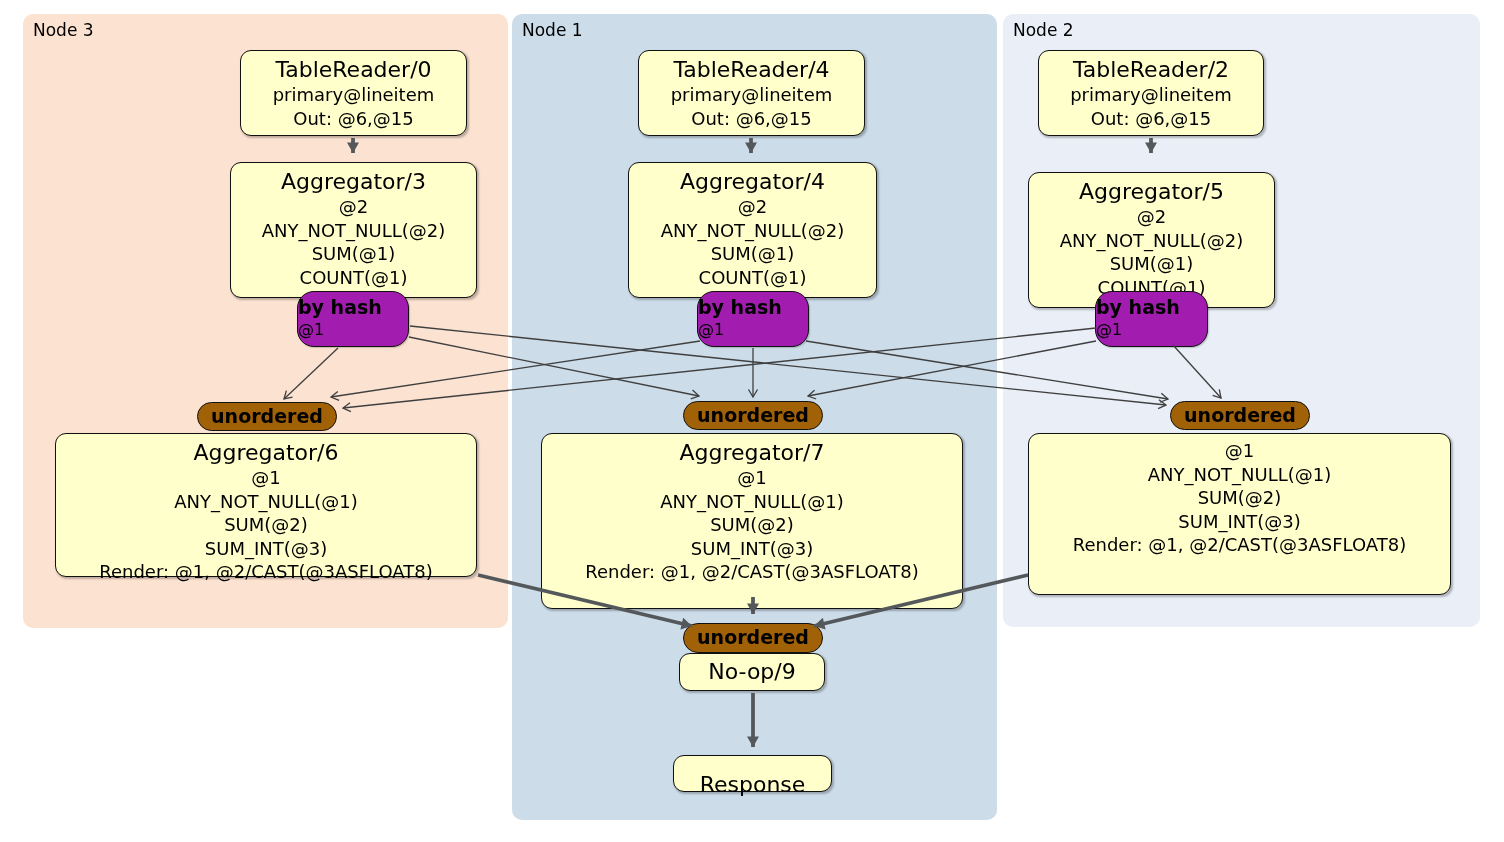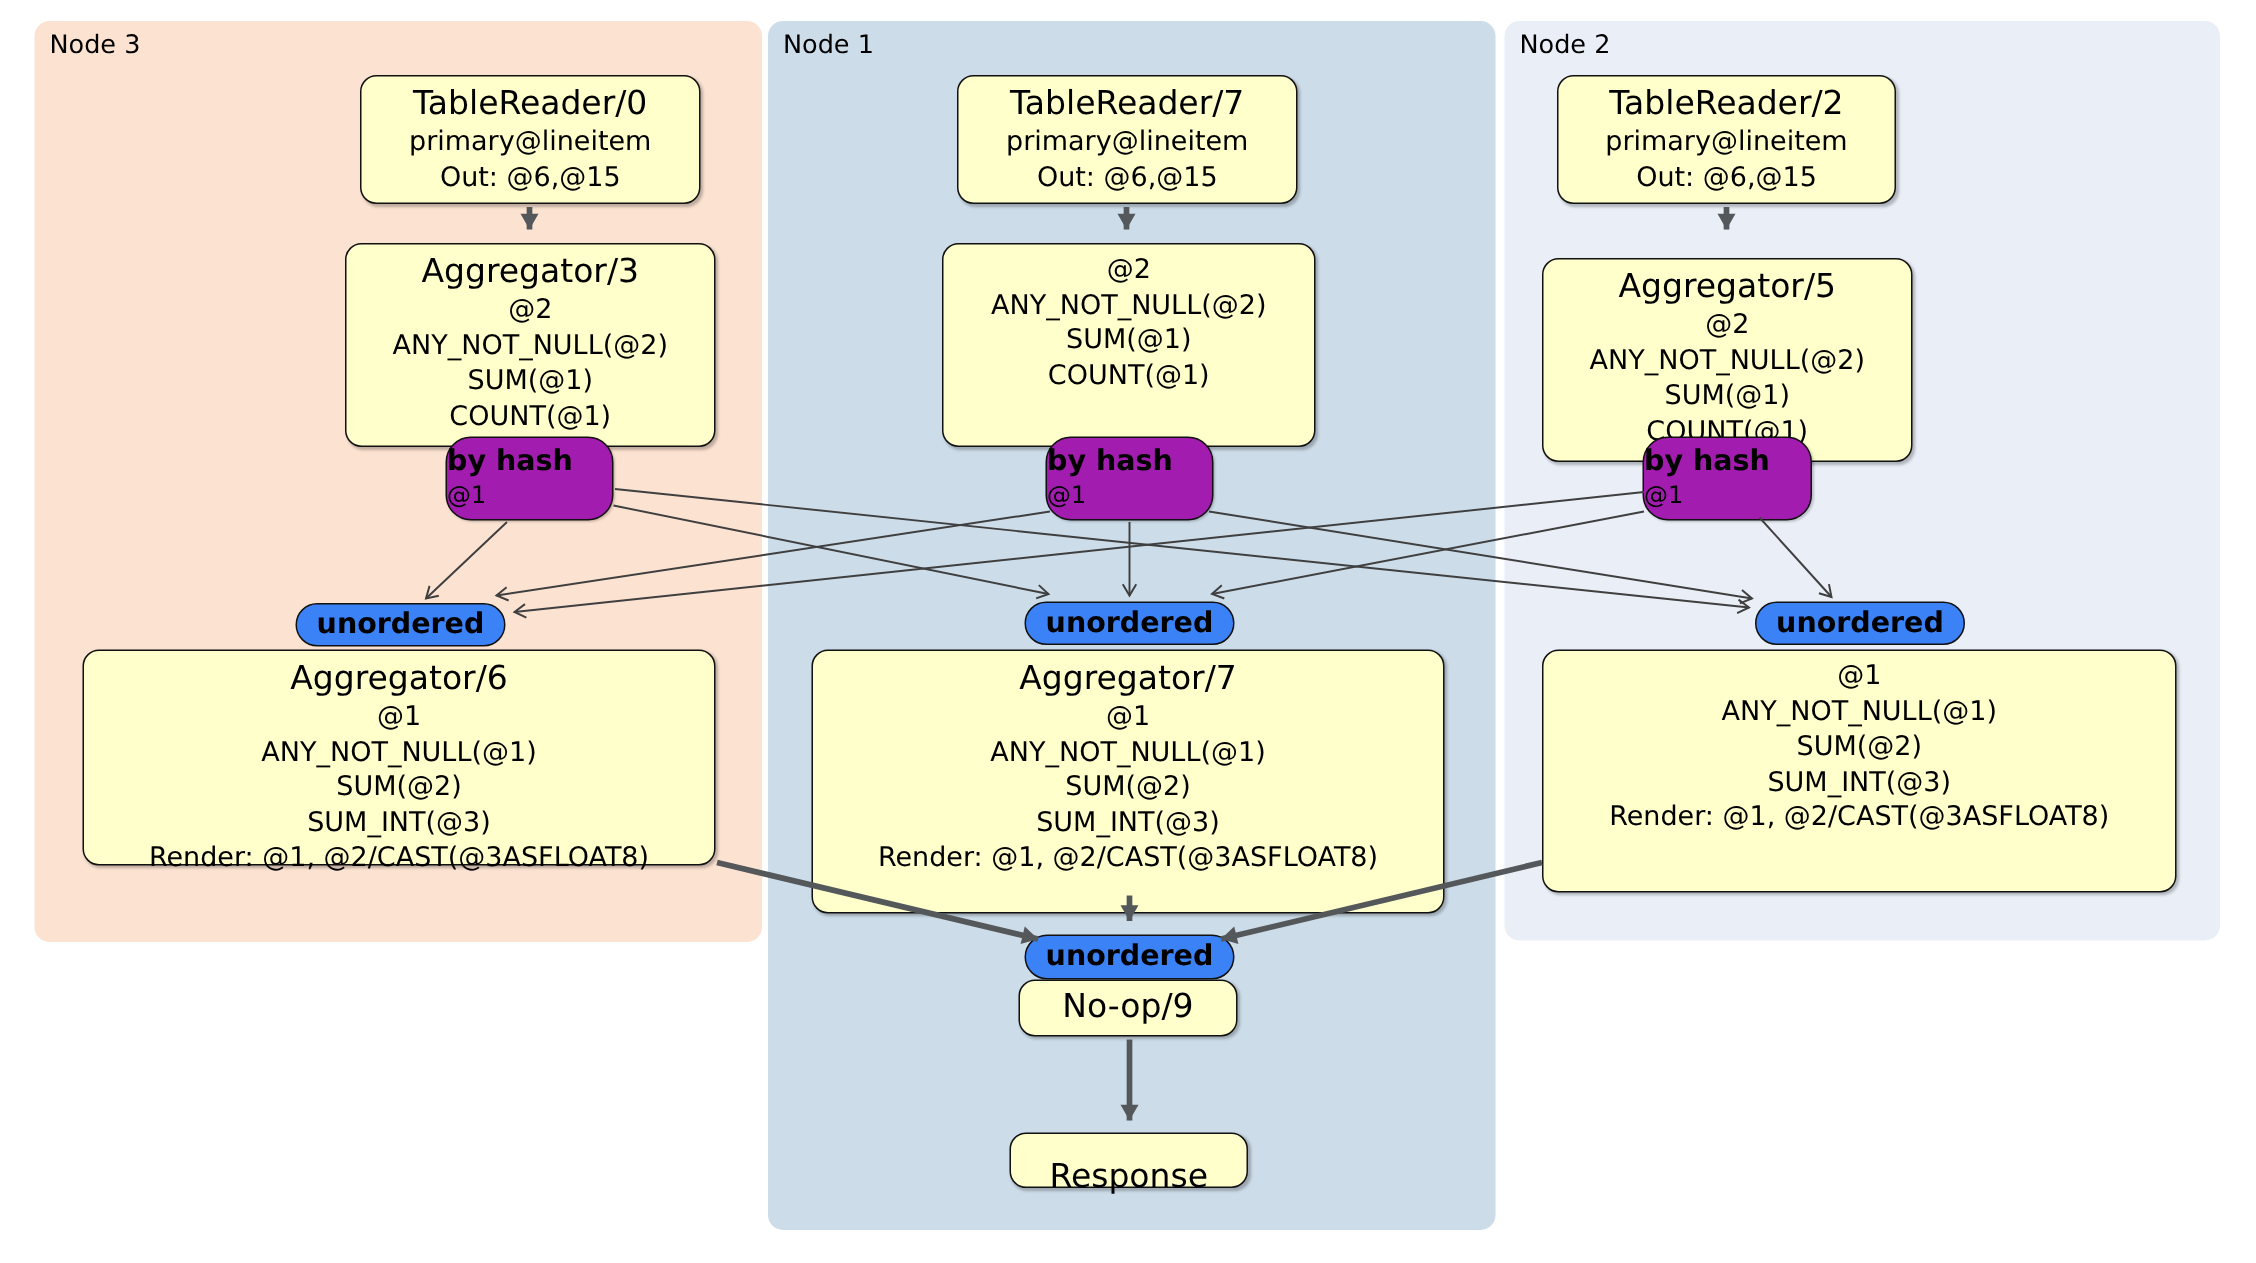--- a/index.html
+++ b/index.html
@@ -46,21 +46,21 @@
     box-shadow: 1px 1px 1.5px rgba(0,0,0,0.2);
   }
   .router-title { font-weight: bold; font-size: 19px; line-height: 25px; }
   .router-sub   { font-size: 16px; line-height: 19px; }
   #router-n3 { left: 297px;  top: 291px; width: 112px; height: 56px; }
   #router-n1 { left: 697px;  top: 291px; width: 112px; height: 56px; }
   #router-n2 { left: 1095px; top: 291px; width: 113px; height: 56px; }
 
   .sync {
     position: absolute; box-sizing: border-box;
-    background: #3b82f6; border: 1.6px solid #111; border-radius: 15px;
+    background: #a16207; border: 1.6px solid #111; border-radius: 15px;
     text-align: center; font-weight: bold; font-size: 19px; z-index: 3;
   }
   #sync-n3     { left: 197px;  top: 402px; width: 140px; height: 29px; line-height: 26px; }
   #sync-n1     { left: 683px;  top: 401px; width: 140px; height: 29px; line-height: 26px; }
   #sync-n2     { left: 1170px; top: 401px; width: 140px; height: 29px; line-height: 26px; }
   #sync-final  { left: 683px;  top: 623px; width: 140px; height: 30px; line-height: 27px; z-index: 3; }
 
   #edges { position: absolute; left: 0; top: 0; width: 1504px; height: 842px; z-index: 4; pointer-events: none; }
   .edge-thin  { stroke: #3f3f3f; stroke-width: 1.3px; fill: none; }
   .edge-thick { stroke: #54585b; stroke-width: 3.8px; fill: none; }
@@ -81,21 +81,21 @@
   </div>
 
   <div class="proc" id="proc-tr0">
     <div class="proc-title">TableReader/0</div>
     <div>
         <div class="box-line">primary@lineitem</div>
         <div class="box-line">Out: @6,@15</div>
       </div>
   </div>
   <div class="proc" id="proc-tr1">
-    <div class="proc-title">TableReader/7</div>
+    <div class="proc-title">TableReader/4</div>
     <div>
         <div class="box-line">primary@lineitem</div>
         <div class="box-line">Out: @6,@15</div>
       </div>
   </div>
   <div class="proc" id="proc-tr2">
     <div class="proc-title">TableReader/2</div>
     <div>
         <div class="box-line">primary@lineitem</div>
         <div class="box-line">Out: @6,@15</div>
@@ -105,20 +105,21 @@
   <div class="proc" id="proc-agg3">
     <div class="proc-title">Aggregator/3</div>
     <div>
         <div class="box-line">@2</div>
         <div class="box-line">ANY_NOT_NULL(@2)</div>
         <div class="box-line">SUM(@1)</div>
         <div class="box-line">COUNT(@1)</div>
       </div>
   </div>
   <div class="proc" id="proc-agg4">
+    <div class="proc-title">Aggregator/4</div>
     <div>
         <div class="box-line">@2</div>
         <div class="box-line">ANY_NOT_NULL(@2)</div>
         <div class="box-line">SUM(@1)</div>
         <div class="box-line">COUNT(@1)</div>
       </div>
   </div>
   <div class="proc" id="proc-agg5">
     <div class="proc-title">Aggregator/5</div>
     <div>

